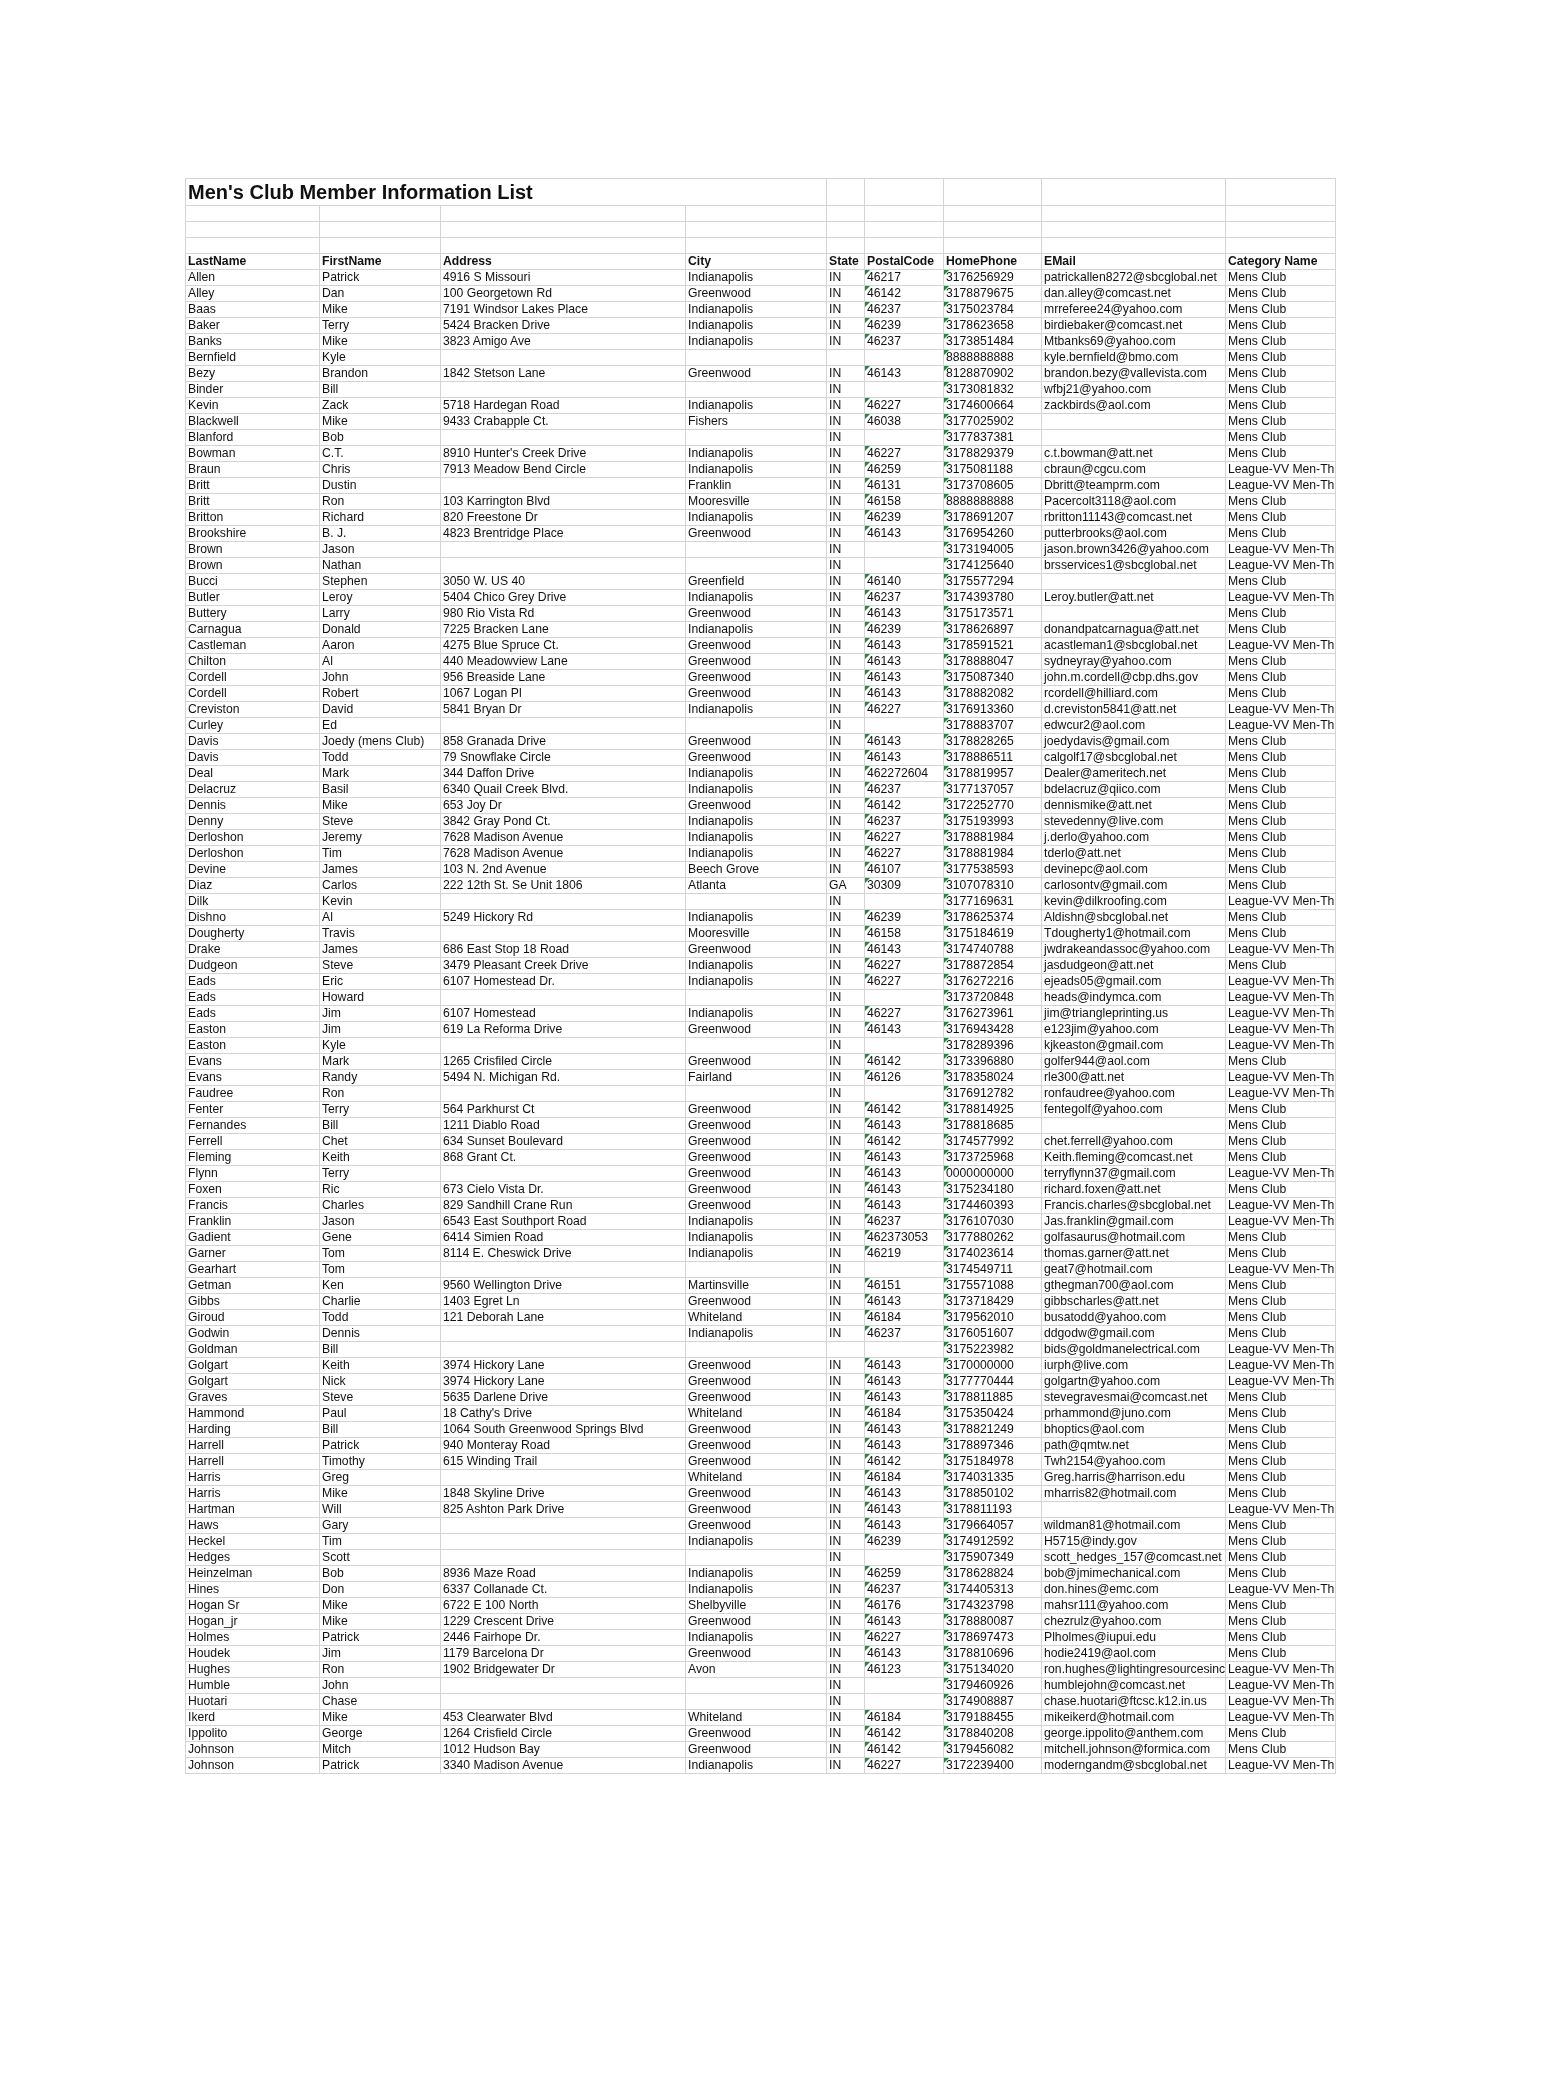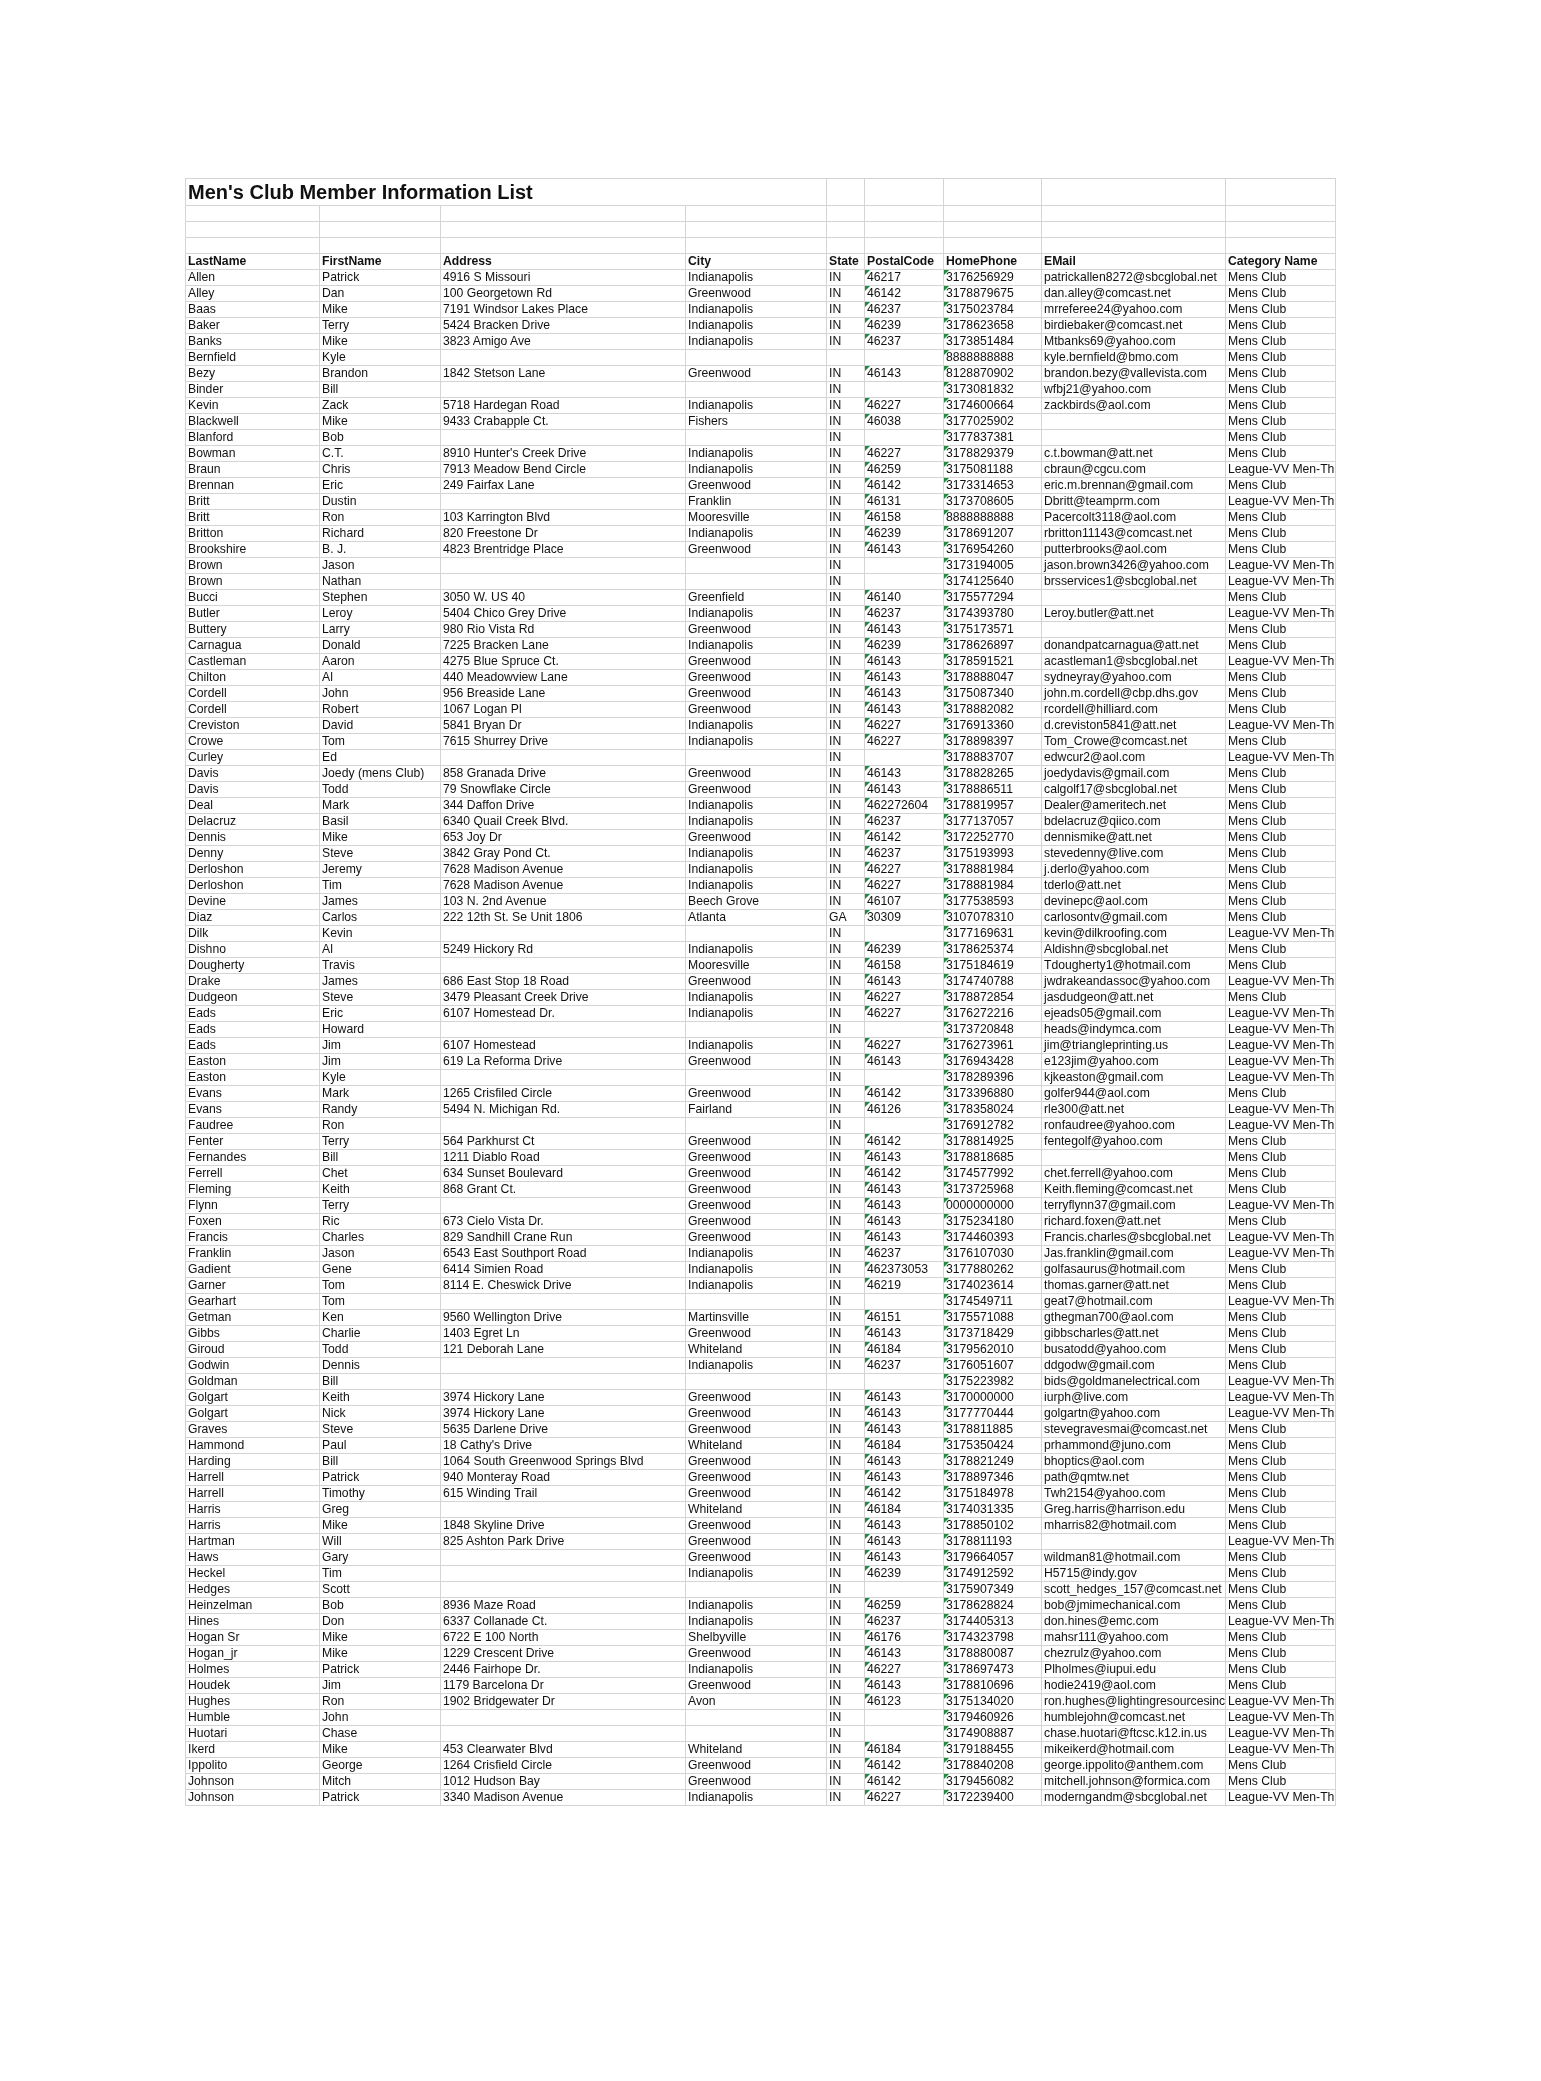--- a/index.html
+++ b/index.html
@@ -228,31 +228,20 @@
           <td>Chris</td>
           <td>7913 Meadow Bend Circle</td>
           <td>Indianapolis</td>
           <td>IN</td>
           <td class="tri">46259</td>
           <td class="tri">3175081188</td>
           <td>cbraun@cgcu.com</td>
           <td>League-VV Men-Th</td>
         </tr>
         <tr>
-          <td>Brennan</td>
-          <td>Eric</td>
-          <td>249 Fairfax Lane</td>
-          <td>Greenwood</td>
-          <td>IN</td>
-          <td class="tri">46142</td>
-          <td class="tri">3173314653</td>
-          <td>eric.m.brennan@gmail.com</td>
-          <td>Mens Club</td>
-        </tr>
-        <tr>
           <td>Britt</td>
           <td>Dustin</td>
           <td></td>
           <td>Franklin</td>
           <td>IN</td>
           <td class="tri">46131</td>
           <td class="tri">3173708605</td>
           <td>Dbritt@teamprm.com</td>
           <td>League-VV Men-Th</td>
         </tr>
@@ -402,31 +391,20 @@
         <tr>
           <td>Creviston</td>
           <td>David</td>
           <td>5841 Bryan Dr</td>
           <td>Indianapolis</td>
           <td>IN</td>
           <td class="tri">46227</td>
           <td class="tri">3176913360</td>
           <td>d.creviston5841@att.net</td>
           <td>League-VV Men-Th</td>
-        </tr>
-        <tr>
-          <td>Crowe</td>
-          <td>Tom</td>
-          <td>7615 Shurrey Drive</td>
-          <td>Indianapolis</td>
-          <td>IN</td>
-          <td class="tri">46227</td>
-          <td class="tri">3178898397</td>
-          <td>Tom_Crowe@comcast.net</td>
-          <td>Mens Club</td>
         </tr>
         <tr>
           <td>Curley</td>
           <td>Ed</td>
           <td></td>
           <td></td>
           <td>IN</td>
           <td></td>
           <td class="tri">3178883707</td>
           <td>edwcur2@aol.com</td>

